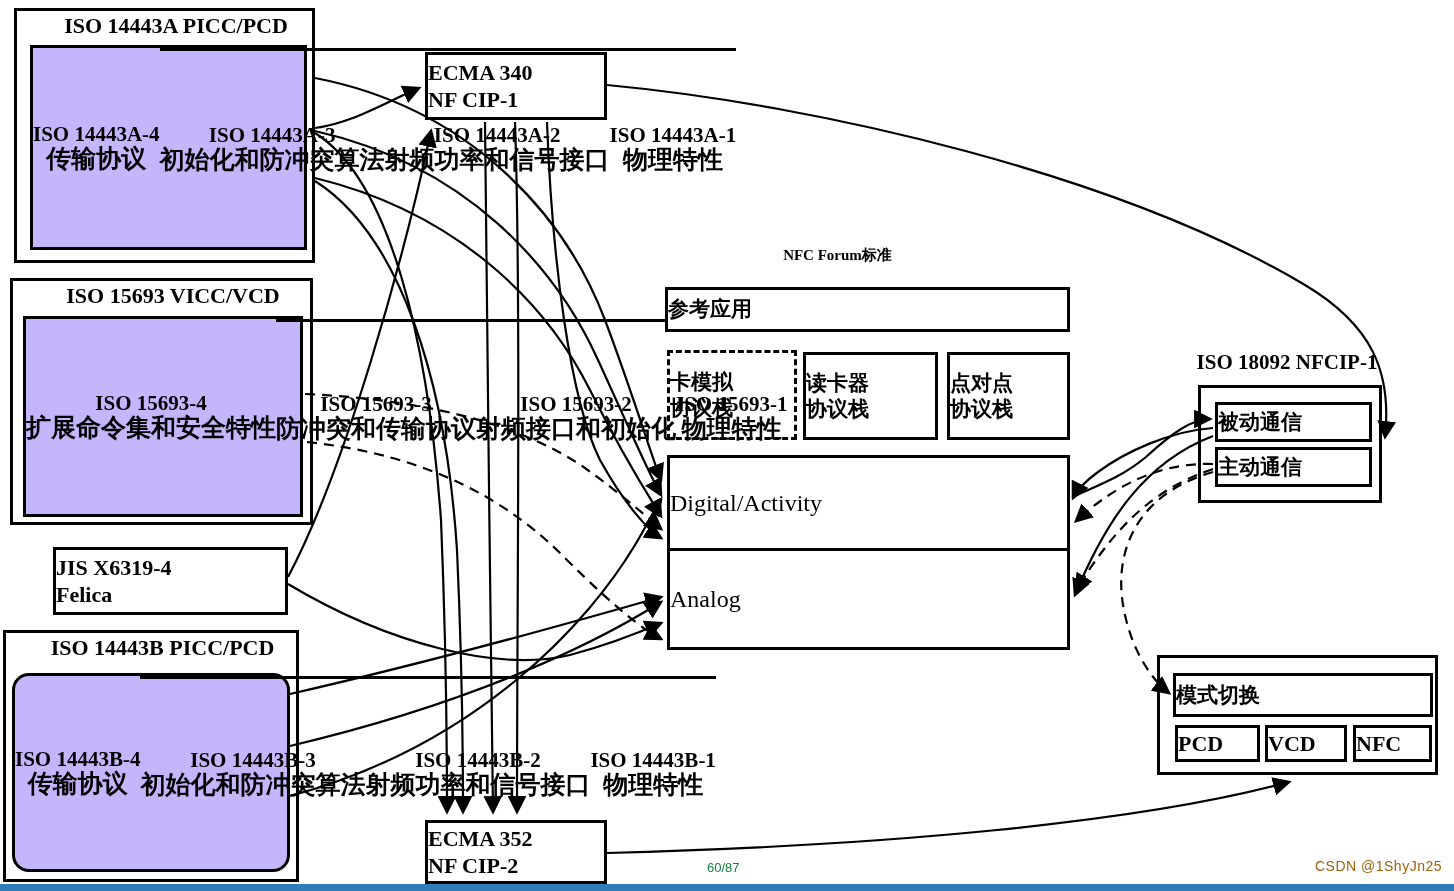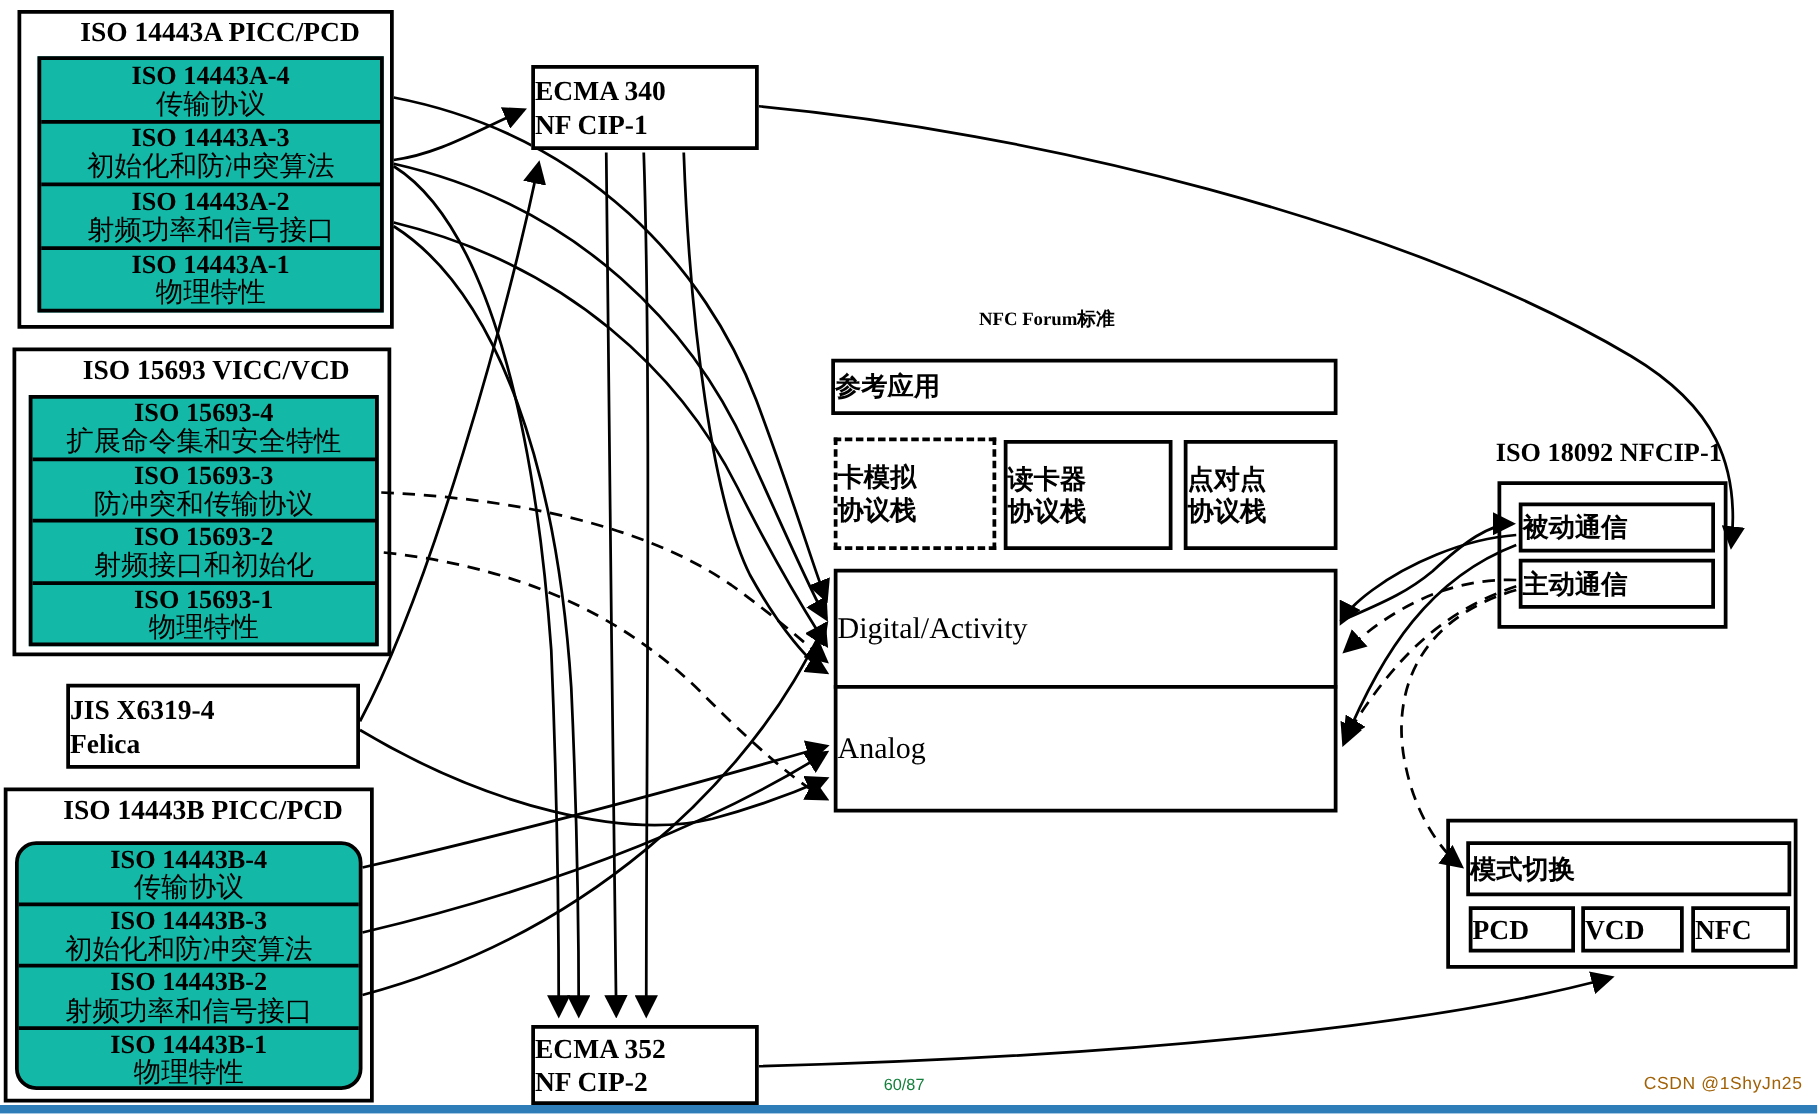--- a/index.html
+++ b/index.html
@@ -4,25 +4,25 @@
 <style>
   html,body { margin:0; padding:0; background:#fff; }
   .stage {
     position:relative; width:1454px; height:891px; background:#ffffff;
     font-family:"Liberation Serif", serif; color:#000; overflow:hidden;
   }
   svg.wires { position:absolute; left:0; top:0; width:1454px; height:891px; }
 
   .group { position:absolute; border:3px solid #000; background:transparent; box-sizing:border-box; }
   .gtitle { text-align:center; font-weight:bold; font-size:22px; line-height:1.35; white-space:nowrap;margin-left:23px; }
-  .layerbox { position:absolute; border:3px solid #000; display:flex; flex-direction:column; box-sizing:border-box; background:#14b8a6; }
+  .layerbox { position:absolute; border:3px solid #000; display:flex; flex-direction:row; box-sizing:border-box; background:#c4b5fd; }
   .layer { flex:1; display:flex; flex-direction:column; align-items:center; justify-content:center; text-align:center; }
   .layer + .layer { border-top:3px solid #000; }
   .lname { font-weight:bold; font-size:21px; line-height:1.05; white-space:nowrap; }
-  .ldesc { font-weight:normal; font-size:22px; line-height:1.1; white-space:nowrap; }
+  .ldesc { font-weight:bold; font-size:25px; line-height:1.1; white-space:nowrap; }
 
   .cbox { position:absolute; border:3px solid #000; box-sizing:border-box; background:#fff;
           display:flex; flex-direction:column; align-items:flex-start; justify-content:center;
           text-align:center; font-size:22px; font-weight:bold; line-height:1.25; }
   .cbox.dashed { border:3px dashed #000; background:transparent; }
   .cbox.plain { font-weight:normal; font-size:24px; }
 
   .flabel { position:absolute; text-align:center; font-weight:bold; font-size:21px; white-space:nowrap; }
 
   .pagenum { position:absolute; left:707px; top:860px; font-family:"Liberation Sans", sans-serif;

